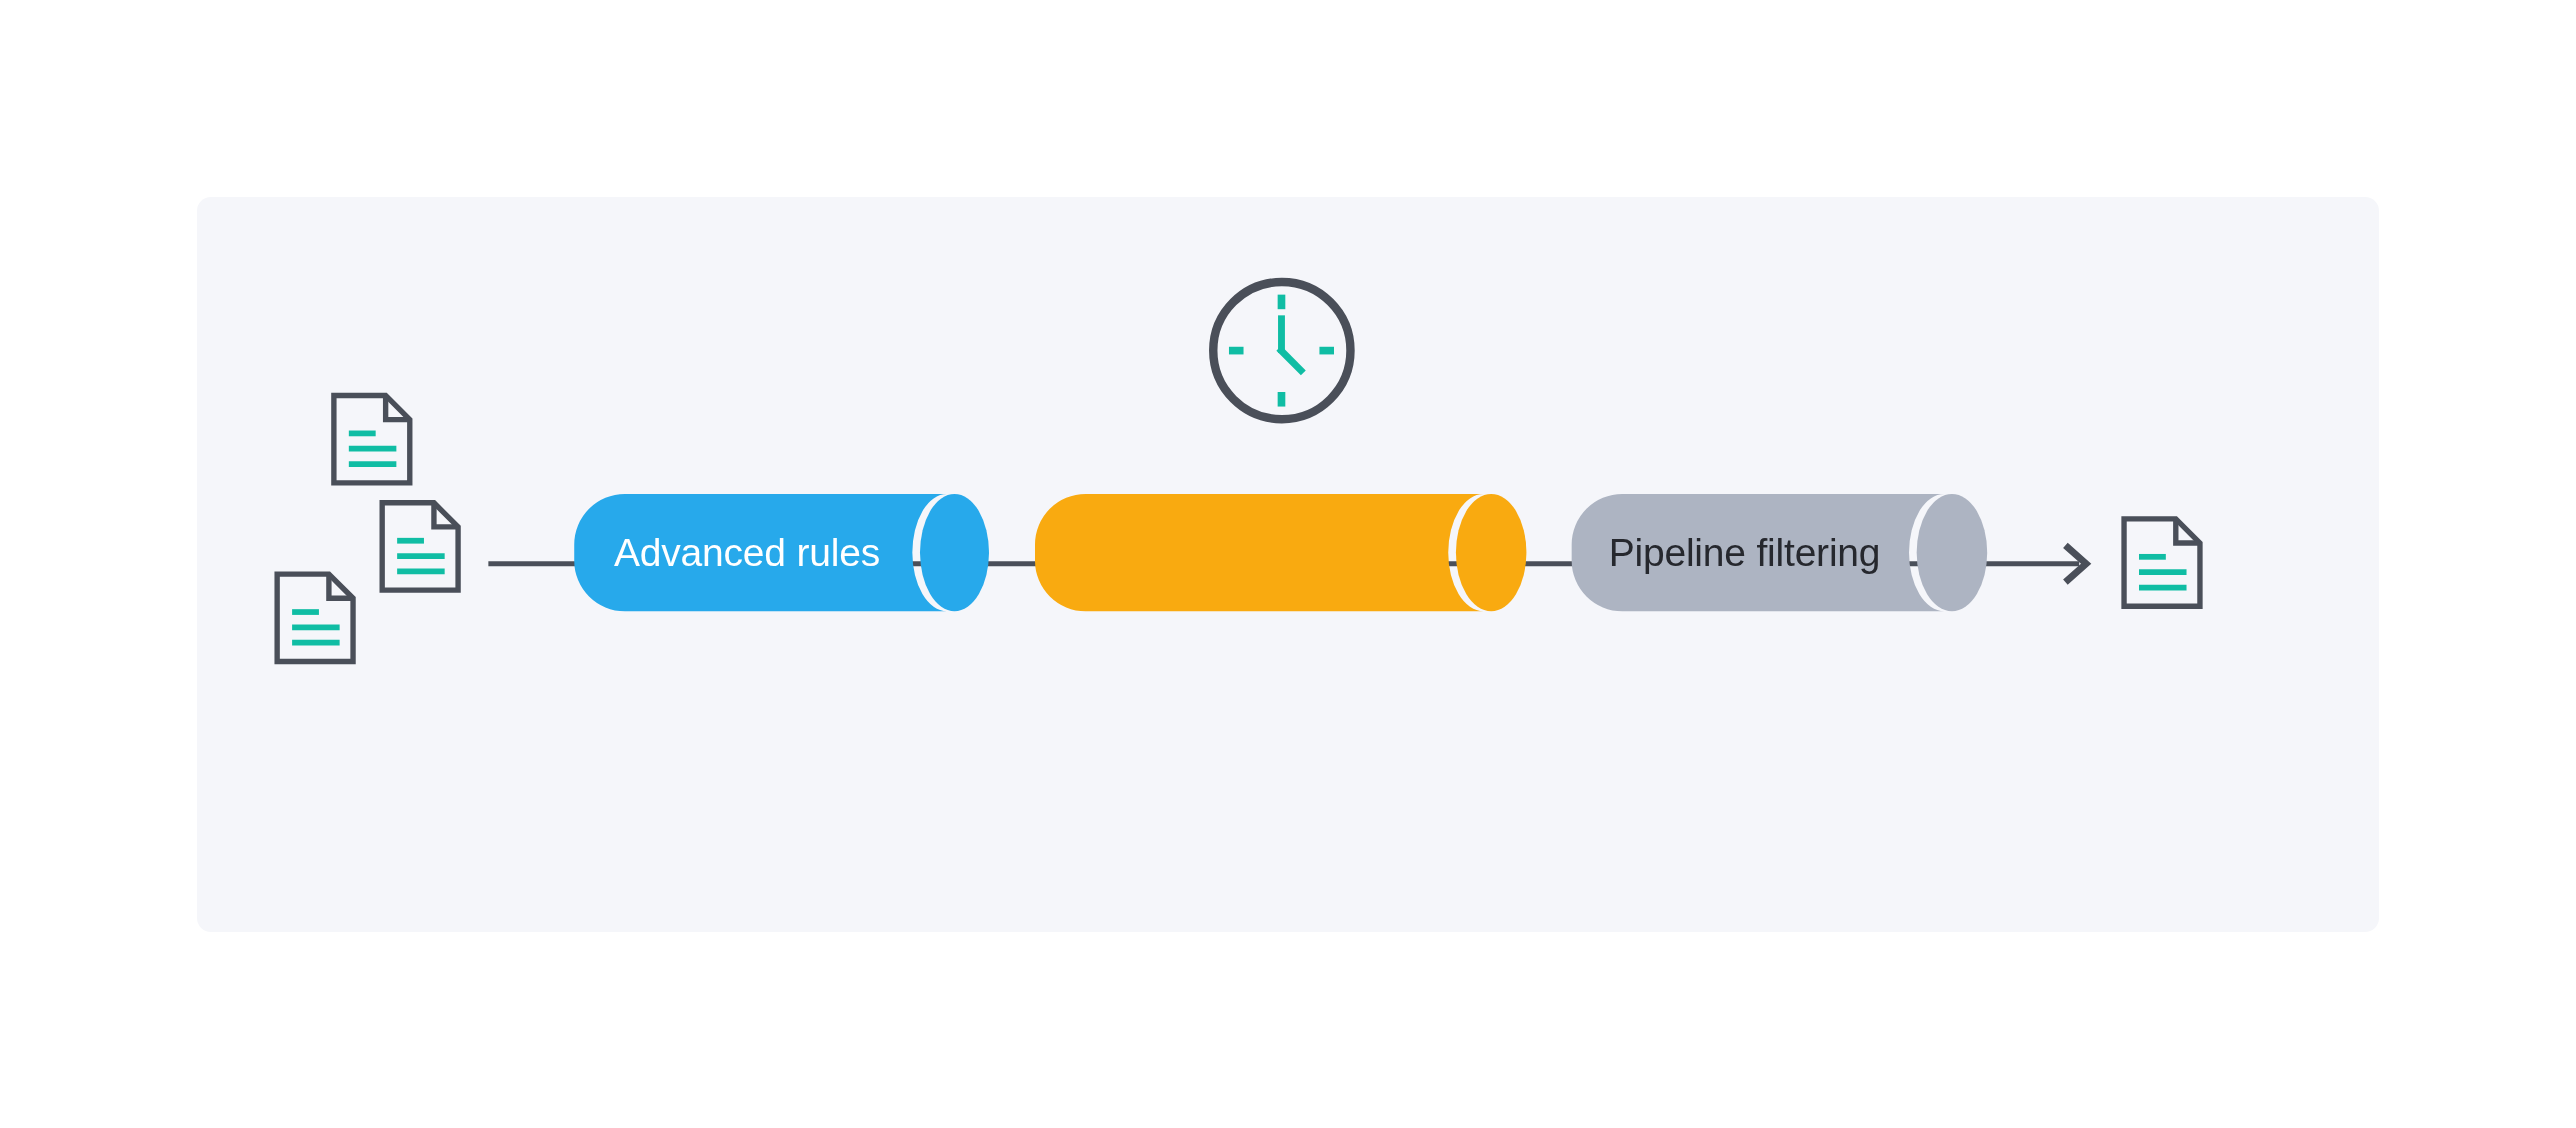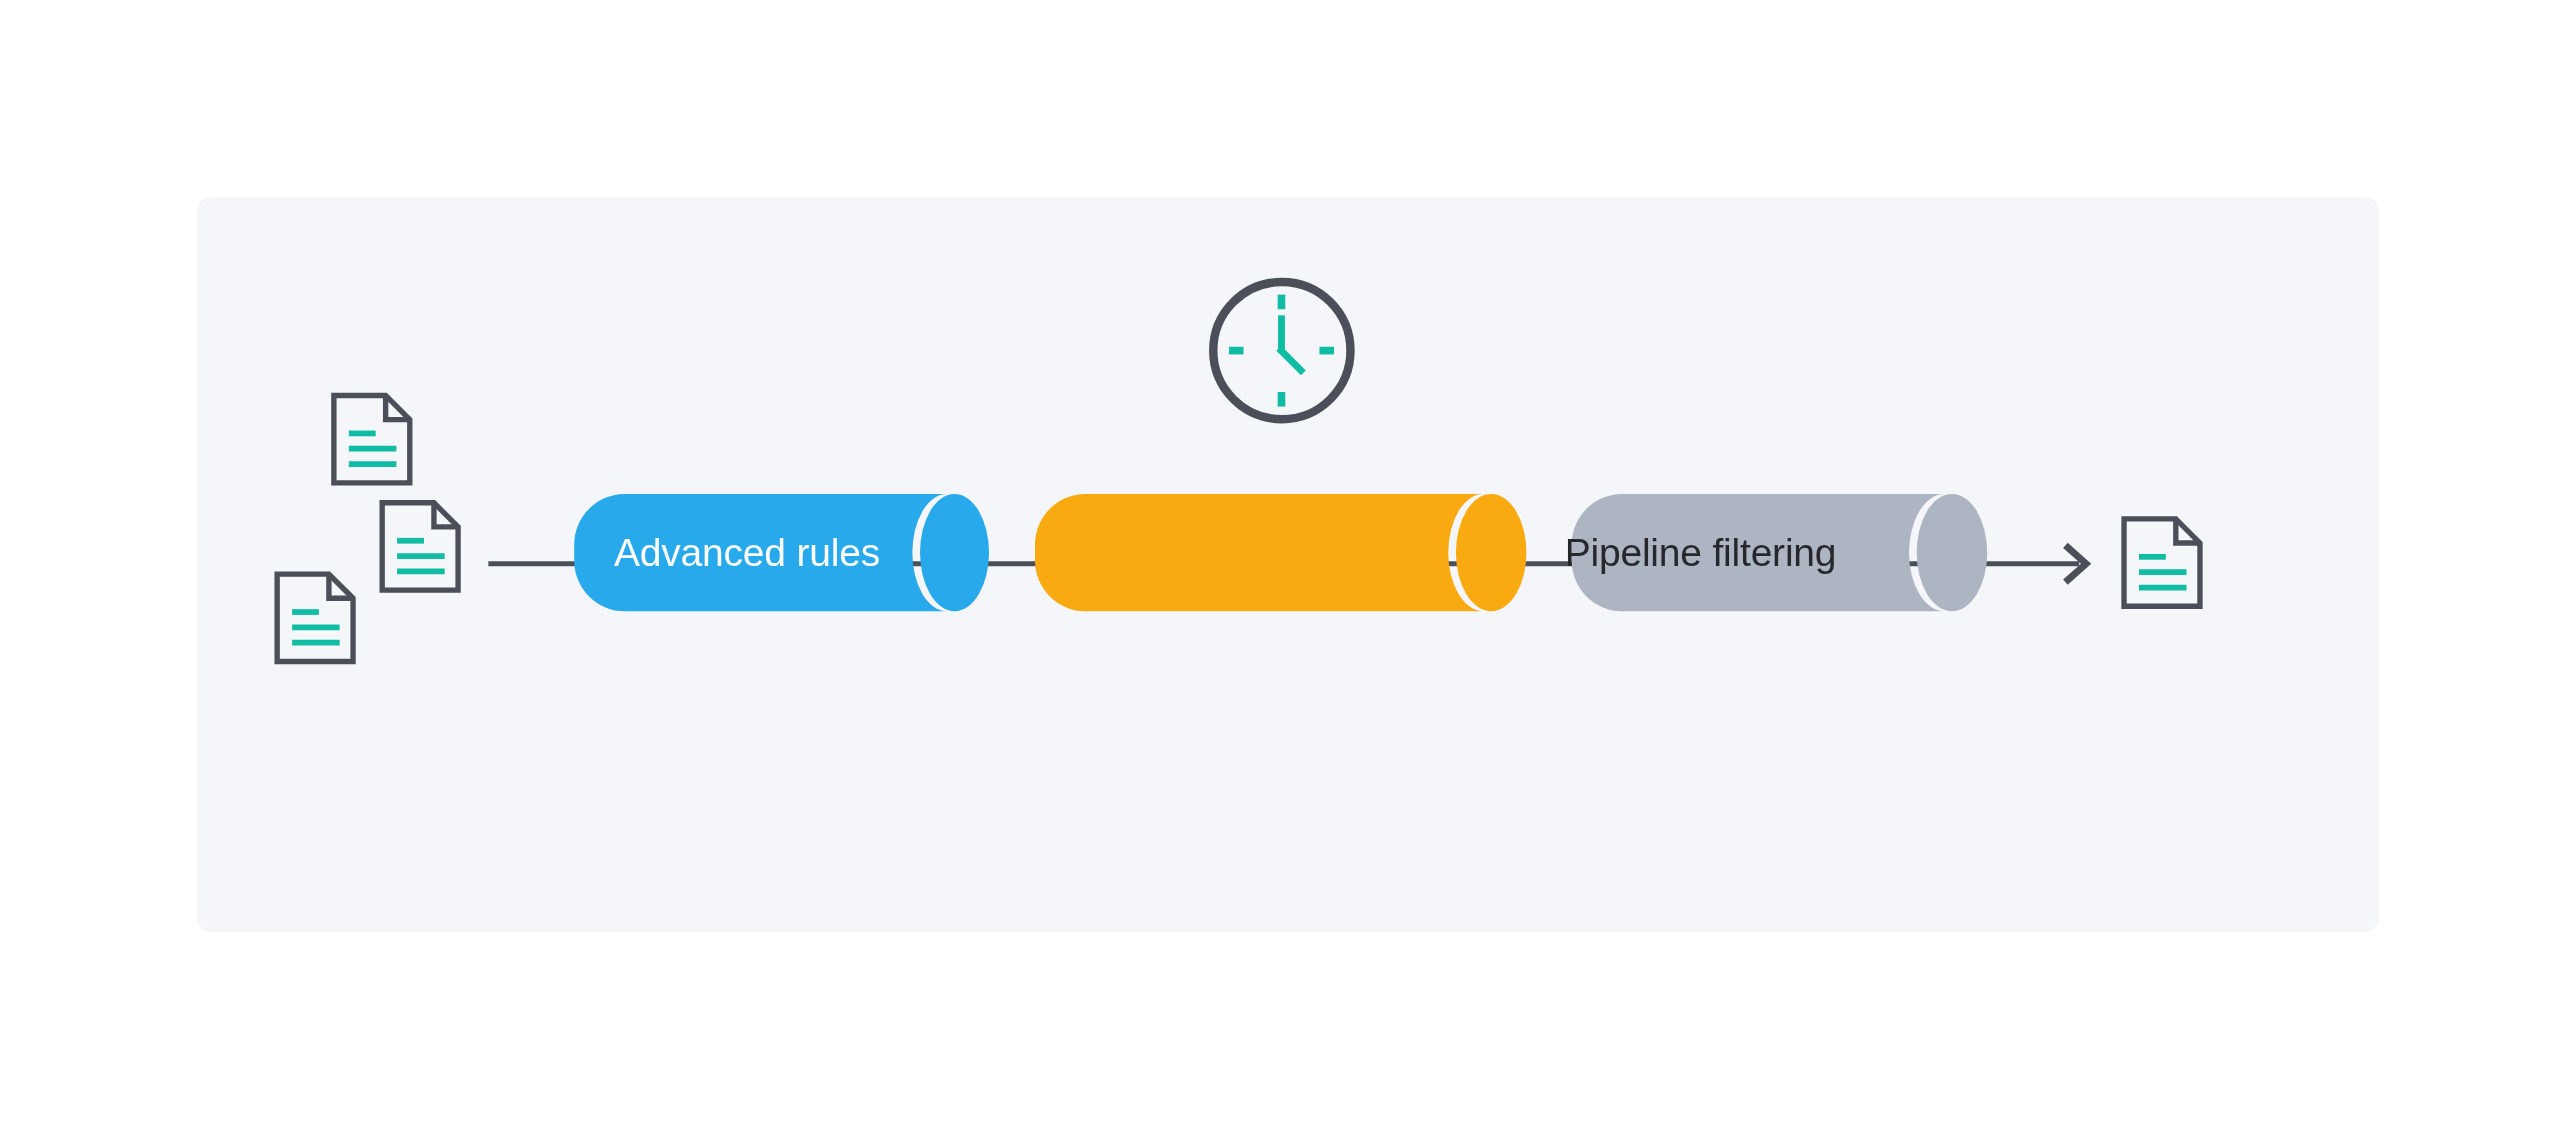--- a/index.html
+++ b/index.html
@@ -99,21 +99,21 @@
     left: 574px;
     width: 346px;
     color: var(--label-on-blue, #ffffff);
   }
   .label-basic {
     left: 1035px;
     width: 421px;
     color: var(--label-on-orange, #352b08);
   }
   .label-pipeline {
-    left: 1528px;
+    left: 1572px;
     width: 345px;
     color: var(--label-on-gray, #26282e);
   }
 </style>
 </head>
 <body>
 
 <div class="canvas">
 
   <div class="panel"></div>

